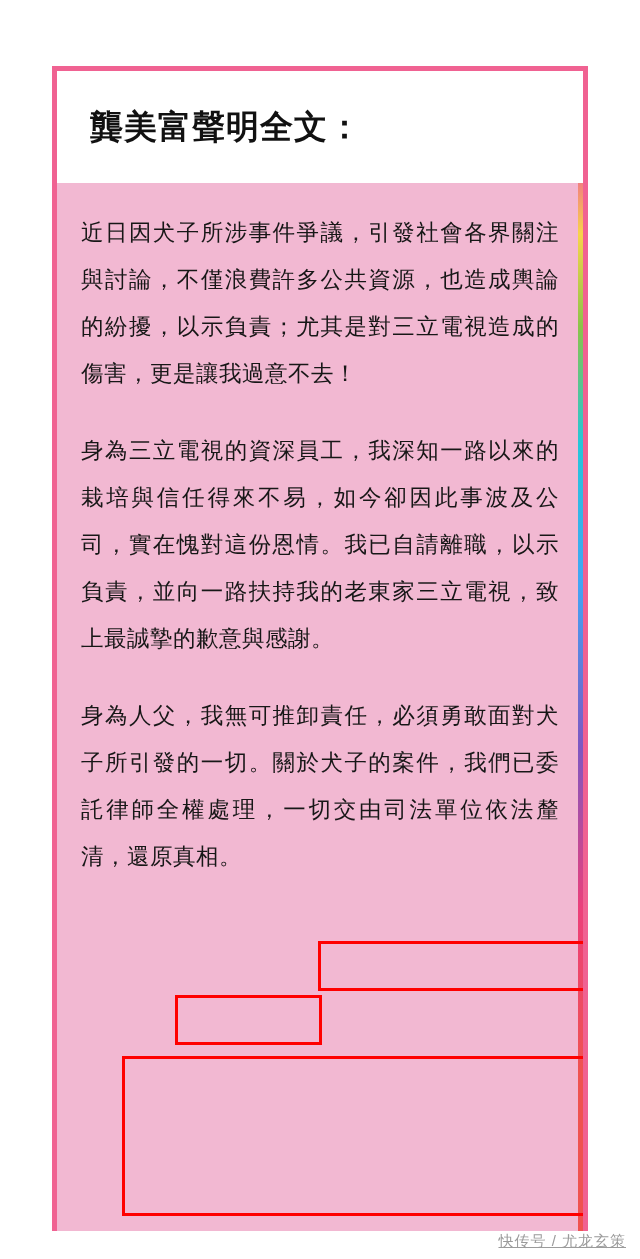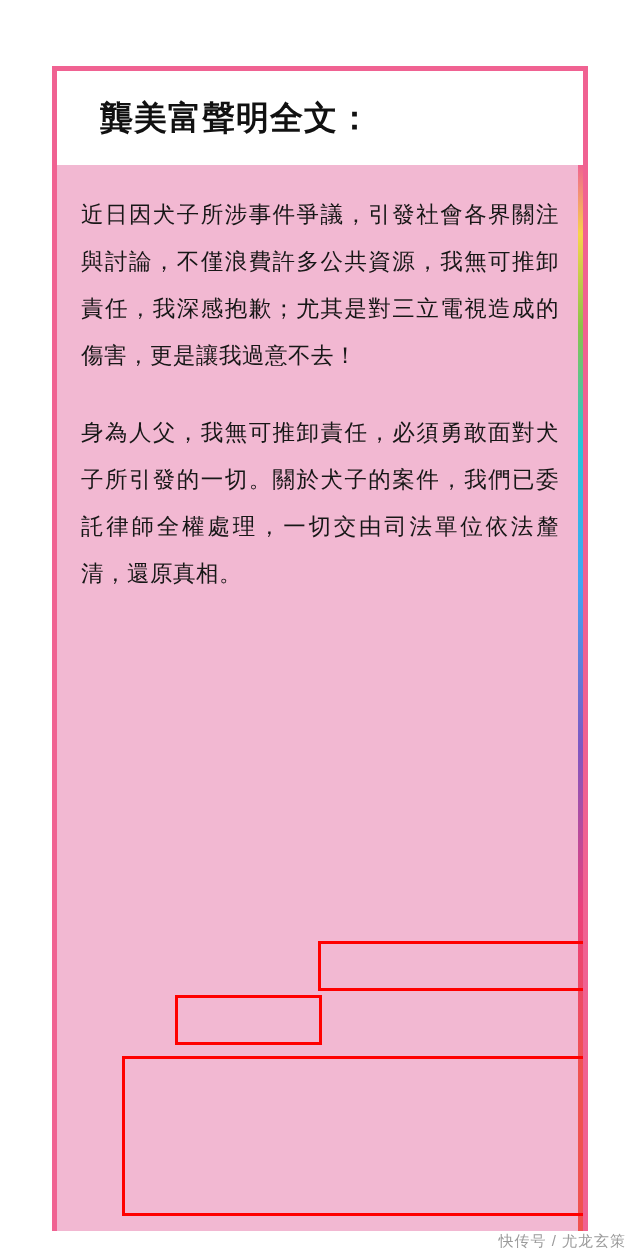--- a/index.html
+++ b/index.html
@@ -56,25 +56,25 @@
        #42a5f5 44%,
        #7e57c2 58%,
        #ec407a 72%,
        #ef5350 86%,
        #ef5350 100%);
   }
 
   
   .card-header {
     position: relative;
-    height: 94px;
+    height: 112px;
     background: #ffffff;
     display: flex;
     align-items: center;
-    padding-left: 43px;
+    padding-left: 33px;
     box-sizing: border-box;
   }
   .card-title {
     font-size: 33px;
     font-weight: bold;
     color: #111111;
     letter-spacing: 1px;
     font-family: "Liberation Sans", sans-serif;
   }
 
@@ -127,20 +127,21 @@
 
   
   .watermark {
     position: absolute;
     right: 14px;
     bottom: 8px;
     font-size: 15px;
     color: #9b9b9b;
     letter-spacing: 1px;
     font-family: "Liberation Sans", sans-serif;
+    text-decoration: underline;
   }
 
   
   .side-margin {
     position: absolute;
     top: 0;
     width: 52px;
     height: 1259px;
     background: #ffffff;
   }
@@ -157,21 +158,22 @@
 
   <div class="card">
 
     <div class="edge-gradient"></div>
 
     <div class="card-header">
       <div class="card-title">龔美富聲明全文：</div>
     </div>
 
     <div class="card-body">
-      <p class="para">近日因犬子所涉事件爭議，引發社會各界關注與討論，不僅浪費許多公共資源，我無可推卸責任，我深感抱歉；尤其是對三立電視造成的傷害，更是讓我過意不去！</p>
+      <p class="para">近日因犬子所涉事件爭議，引發社會各界關注與討論，不僅浪費許多公共資源，也造成輿論的紛擾，以示負責；尤其是對三立電視造成的傷害，更是讓我過意不去！</p>
+      <p class="para">身為三立電視的資深員工，我深知一路以來的栽培與信任得來不易，如今卻因此事波及公司，實在愧對這份恩情。我已自請離職，以示負責，並向一路扶持我的老東家三立電視，致上最誠摯的歉意與感謝。</p>
       <p class="para tight">身為人父，我無可推卸責任，必須勇敢面對犬子所引發的一切。關於犬子的案件，我們已委託律師全權處理，一切交由司法單位依法釐清，還原真相。</p>
     </div>
 
     <div class="redbox redbox-1"></div>
     <div class="redbox redbox-2"></div>
     <div class="redbox redbox-3"></div>
 
   </div>
 
   <div class="watermark">快传号 / 尤龙玄策</div>

